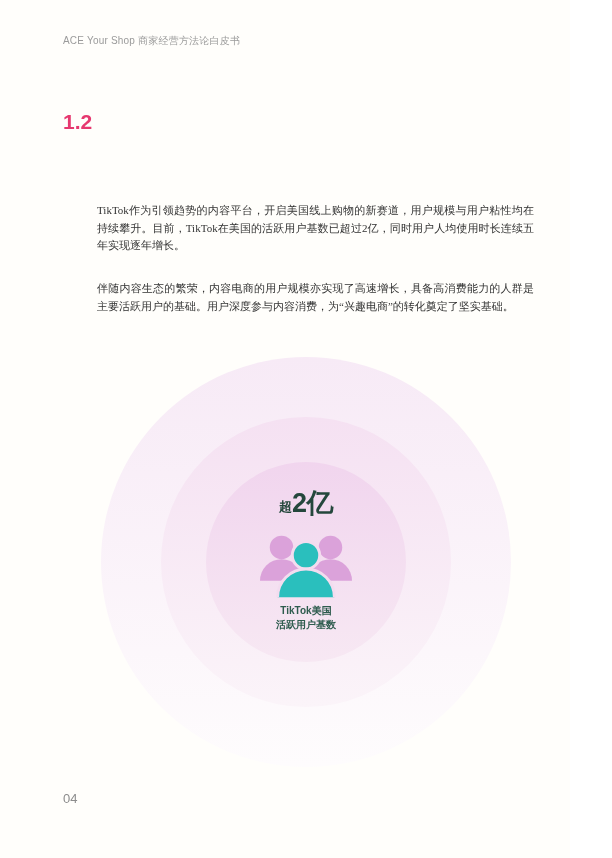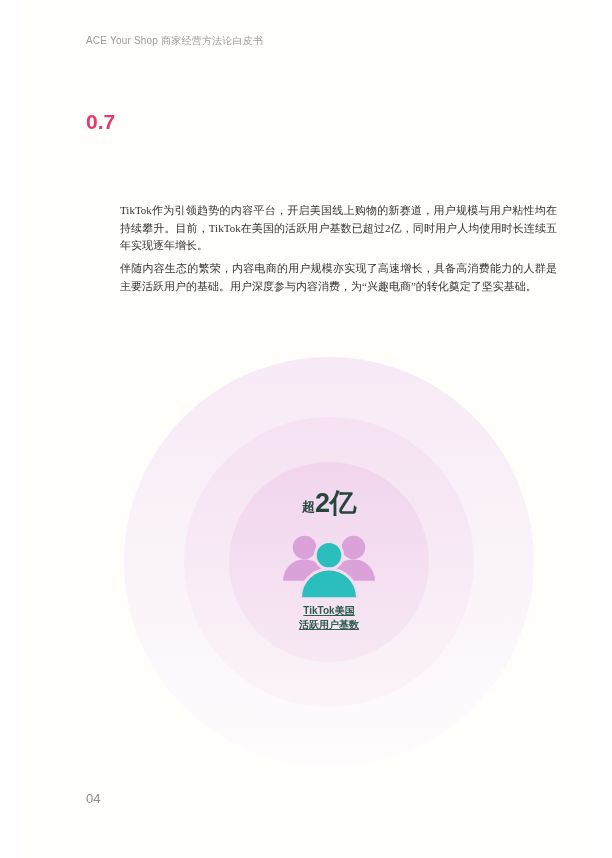--- a/index.html
+++ b/index.html
@@ -9,75 +9,74 @@
     --icon-gap:#F3DCEF; --pagenum-gray:#8C8C8C;
     --circle-outer-top:#F7EAF6; --circle-outer-bottom:#FEFCFD;
     --circle-mid-top:#F5E1F2; --circle-mid-bottom:#FBF4F9;
     --circle-inner-top:#F1D5EE; --circle-inner-bottom:#F7E8F3;
   }
   html,body{margin:0;padding:0;}
   .page{
     position:relative; width:570px; height:858px; overflow:hidden;
     background:var(--page-bg);
     font-family:"Liberation Sans","DejaVu Sans",sans-serif;
-    margin-left:23px;
   }
   .header{
     position:absolute; left:63px; top:34px;
     font-size:10px; letter-spacing:0.2px; color:var(--header-gray);
   }
   .title{
     position:absolute; left:63px; top:105px; display:flex;
     font-weight:bold; font-size:21px; line-height:33px; color:var(--title-maroon);
   }
   .title .num{ color:var(--accent-pink); margin-right:10px; }
   .para{
     position:absolute; left:97px; width:437px;
     font-size:11px; line-height:17.5px; color:var(--body-text);
     text-align:justify;
     font-family:Liberation Serif, serif;
   }
   .para.p1{ top:202px; }
-  .para.p2{ top:260px; }
+  .para.p2{ top:280px; }
   .circle{ position:absolute; border-radius:50%; }
   .circle.outer{ left:101px; top:357px; width:410px; height:410px;
     background:linear-gradient(180deg,var(--circle-outer-top),var(--circle-outer-bottom)); }
   .circle.mid{ left:161px; top:417px; width:290px; height:290px;
     background:linear-gradient(180deg,var(--circle-mid-top),var(--circle-mid-bottom)); }
   .circle.inner{ left:206px; top:462px; width:200px; height:200px;
     background:linear-gradient(180deg,var(--circle-inner-top),var(--circle-inner-bottom)); }
   .stat{
     position:absolute; left:206px; top:485px; width:200px;
     display:flex; justify-content:center; align-items:center;
     color:var(--stat-green);
   }
   .stat .prefix{ font-size:13px; font-weight:bold; margin-top:7px; }
   .stat .value{ font-size:27px; font-weight:bold; letter-spacing:-0.5px;text-align:center; }
   .icon-wrap{ position:absolute; left:260px; top:533px; width:92px; height:66px; }
   .icon-wrap svg{ display:block; width:92px; height:66px; }
   .p-back{ fill:var(--icon-pink); }
   .p-front{ fill:var(--icon-teal); stroke:var(--icon-gap); stroke-width:3; }
   .glabel{
     position:absolute; left:206px; top:604px; width:200px; text-align:center;
-    font-size:10px; line-height:14px; color:var(--label-green); font-weight:bold;text-decoration:underline;
+    font-size:10px; line-height:14px; color:var(--label-green); font-weight:bold;
   }
   .pagenum{
     position:absolute; left:63px; top:791px;
     font-size:13px; font-weight:normal; color:var(--pagenum-gray);
   }
 </style>
 </head>
 <body>
 
 <div class="page">
 
   <div class="header">ACE Your Shop 商家经营方法论白皮书</div>
 
   <div class="title">
-    <span class="num">0.7</span>
+    <span class="num">1.2</span>
     <span>
       <br>
     </span>
   </div>
 
   <div class="para p1">TikTok作为引领趋势的内容平台，开启美国线上购物的新赛道，用户规模与用户粘性均在持续攀升。目前，TikTok在美国的活跃用户基数已超过2亿，同时用户人均使用时长连续五年实现逐年增长。</div>
   <div class="para p2">伴随内容生态的繁荣，内容电商的用户规模亦实现了高速增长，具备高消费能力的人群是主要活跃用户的基础。用户深度参与内容消费，为“兴趣电商”的转化奠定了坚实基础。</div>
 
   <div class="circle outer"></div>
   <div class="circle mid"></div>

